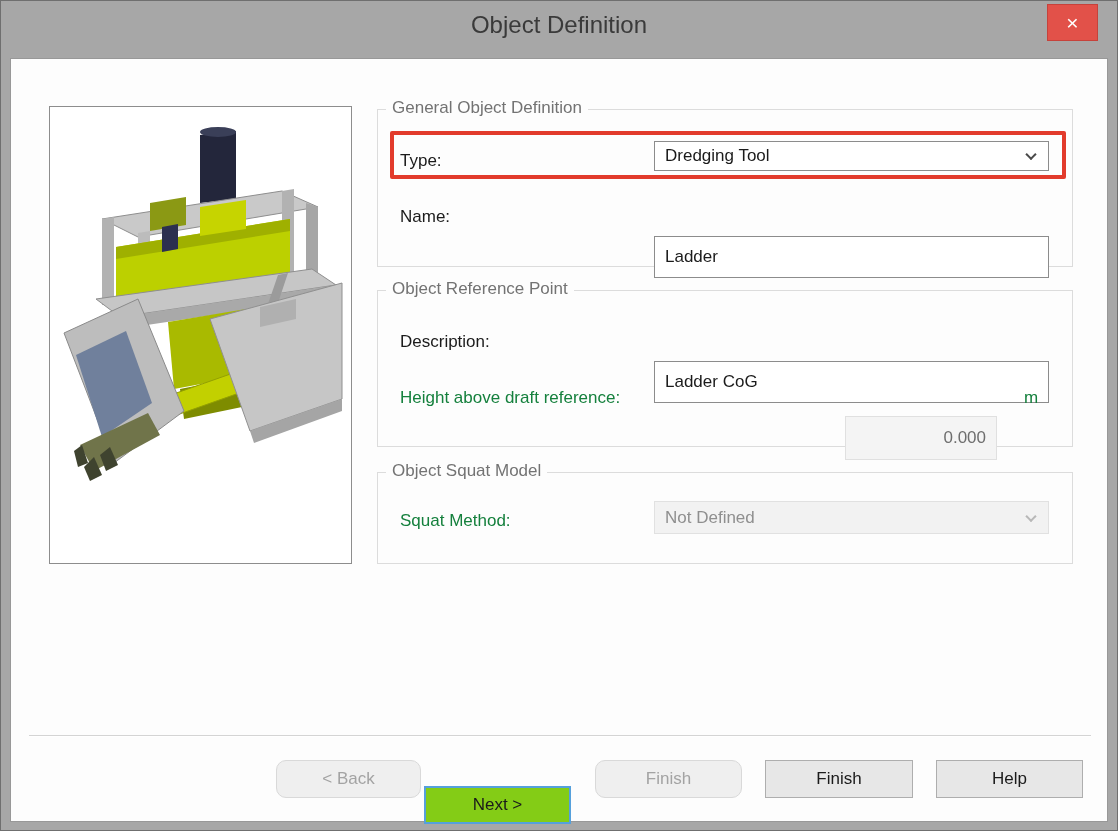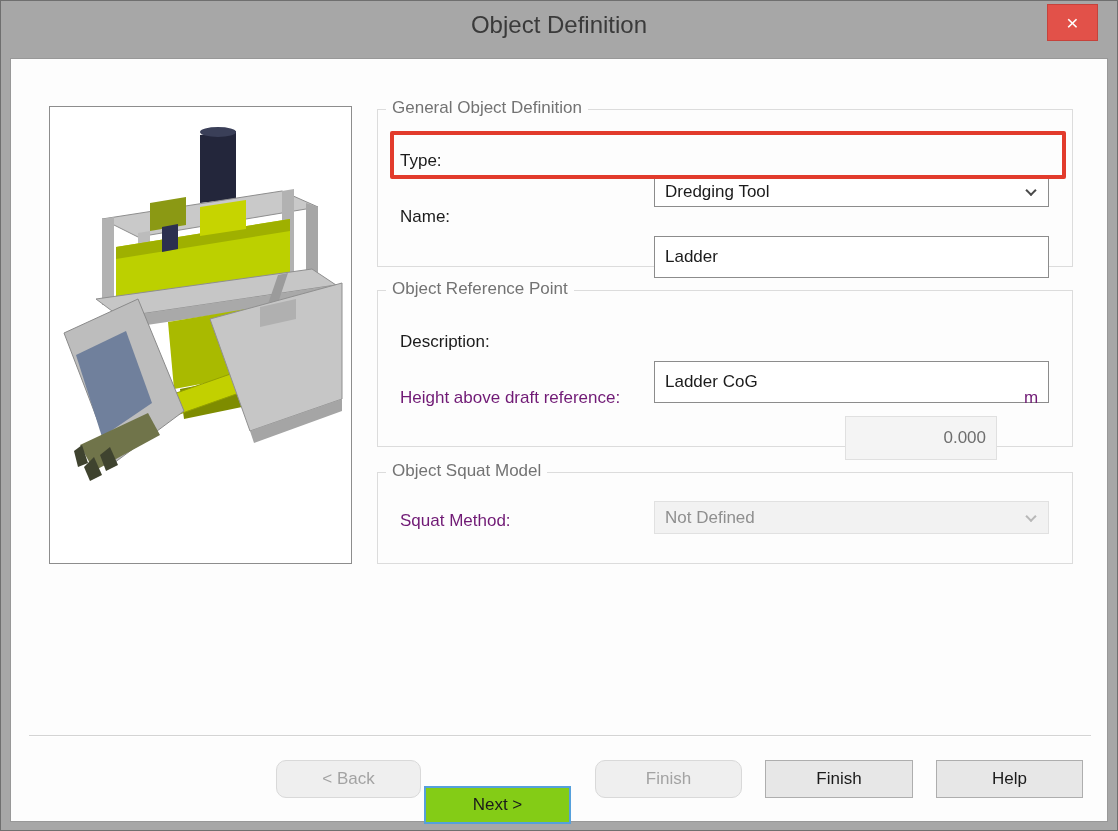--- a/index.html
+++ b/index.html
@@ -53,21 +53,21 @@
     font-size:17px; color:#737373; white-space:nowrap;
   }
   .group-general   { top:50px;  height:158px; }
   .group-reference { top:231px; height:157px; }
   .group-squat     { top:413px; height:92px;  }
 
   .field-label {
     position:absolute; height:30px; line-height:30px;
     font-size:17px; color:#1b1b1b; white-space:nowrap;
   }
-  .field-label.disabled { color:#701a75; }
+  .field-label.disabled { color:#15803d; }
 
   .text-input {
     position:absolute;
     border:1px solid #8c8c8c; background:#ffffff;
     font-family:"Liberation Sans", sans-serif;
     font-size:17px; color:#1b1b1b;
     padding:0 10px; outline:none;margin-top:40px;
   }
   .text-input.disabled {
     background:#f4f4f4; border-color:#e0e0e0;
@@ -175,21 +175,21 @@
         <polygon points="210,200 246,192 246,212 210,220" fill="#b0b0b0"></polygon>
       </svg>
     </div>
 
     <div class="group group-general">
       <span class="group-title">General Object Definition</span>
 
       <div class="annotation" style="left:12px; top:21px; width:676px; height:48px;"></div>
 
       <span class="field-label" style="left:22px; top:36px;">Type:</span>
-      <div class="combo" style="left:276px; top:31px; width:395px; height:30px;margin-top:36px;">
+      <div class="combo" style="left:276px; top:31px; width:395px; height:30px;">
         <span>Dredging Tool</span>
         <span class="chevron"></span>
       </div>
 
       <span class="field-label" style="left:22px; top:92px;">Name:</span>
       <input class="text-input" style="left: 276px; top: 86px; width: 395px; height: 42px;" value="Ladder">
     </div>
 
     <div class="group group-reference">
       <span class="group-title">Object Reference Point</span>

